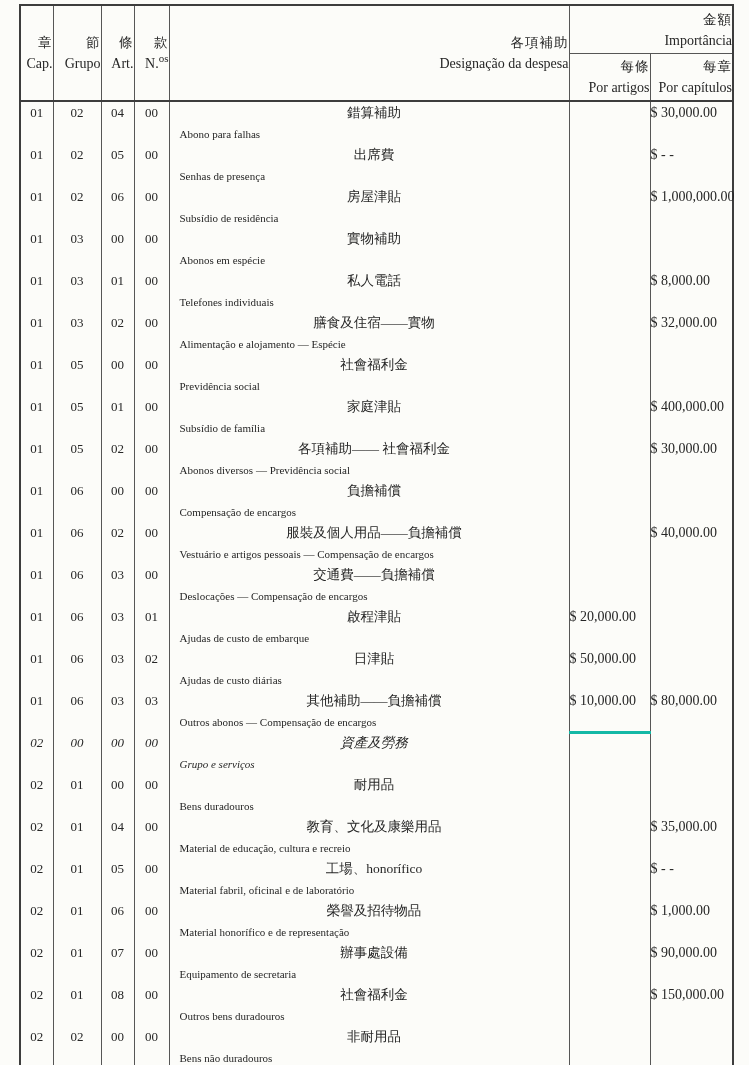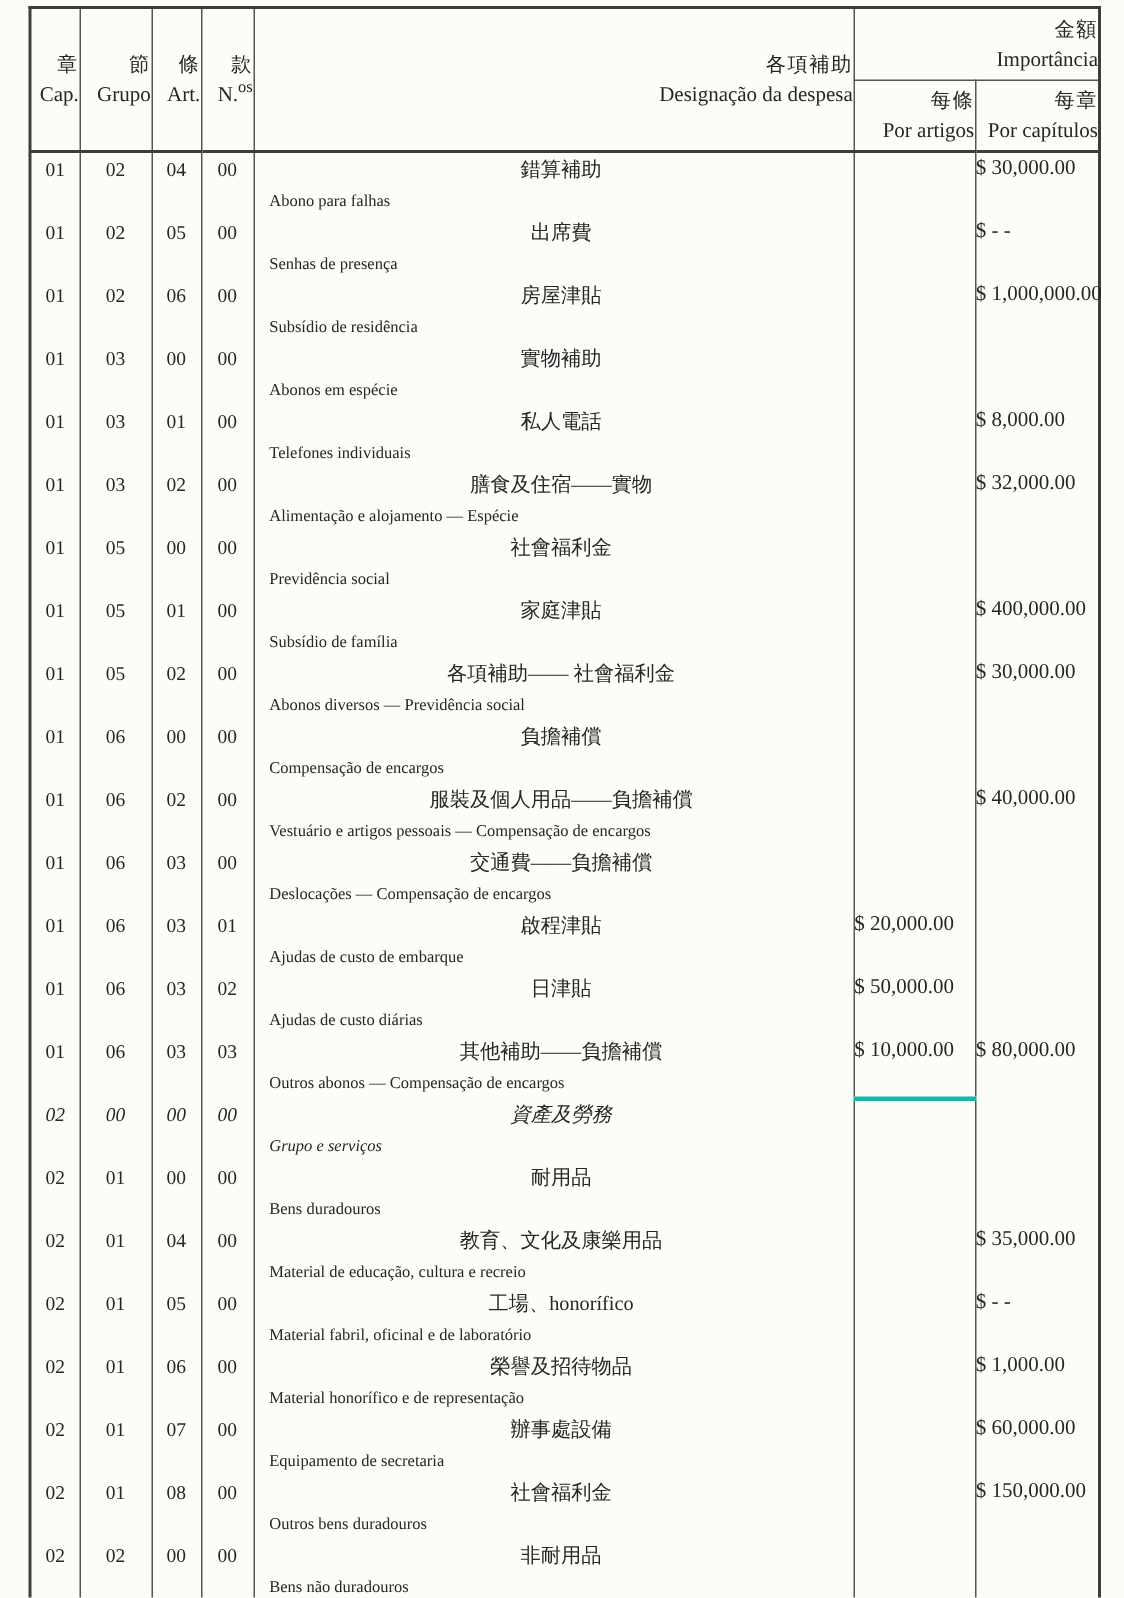--- a/index.html
+++ b/index.html
@@ -406,21 +406,21 @@
         <tr class="entry-row">
       <td class="num"><span>02</span></td>
       <td class="num"><span>01</span></td>
       <td class="num"><span>07</span></td>
       <td class="num"><span>00</span></td>
       <td class="desig">
         <div class="cn">辦事處設備</div>
         <div class="pt">Equipamento de secretaria</div>
       </td>
       <td class="amt artigos"><span></span></td>
-      <td class="amt capitulos"><span>$ 60,000.00</span></td>
+      <td class="amt capitulos"><span>$ 90,000.00</span></td>
     </tr>
         <tr class="entry-row">
       <td class="num"><span>02</span></td>
       <td class="num"><span>01</span></td>
       <td class="num"><span>08</span></td>
       <td class="num"><span>00</span></td>
       <td class="desig">
         <div class="cn">社會福利金</div>
         <div class="pt">Outros bens duradouros</div>
       </td>

